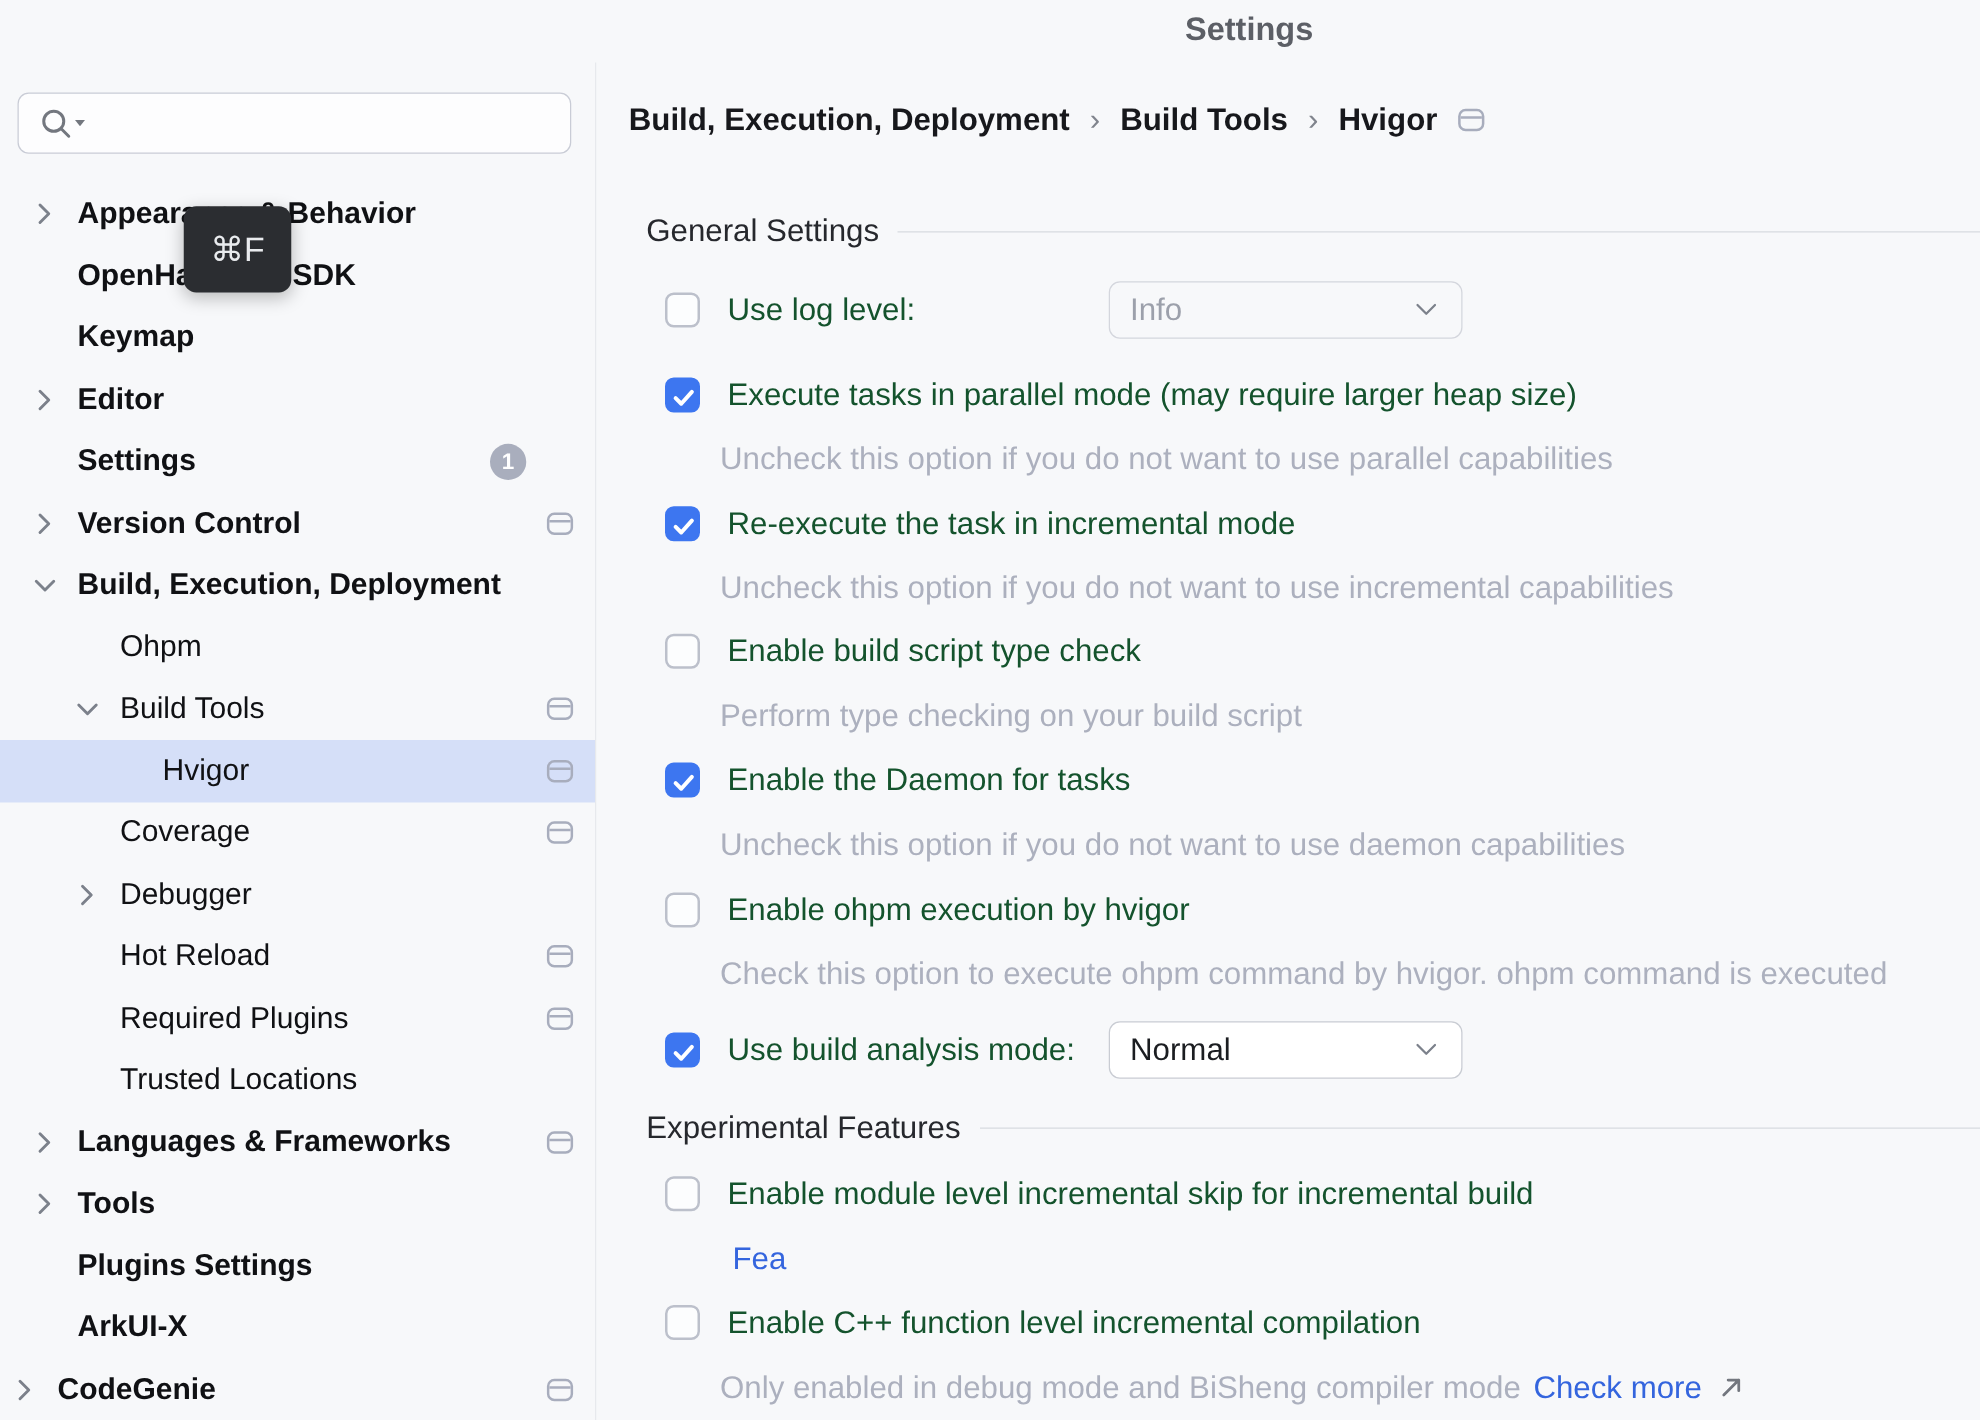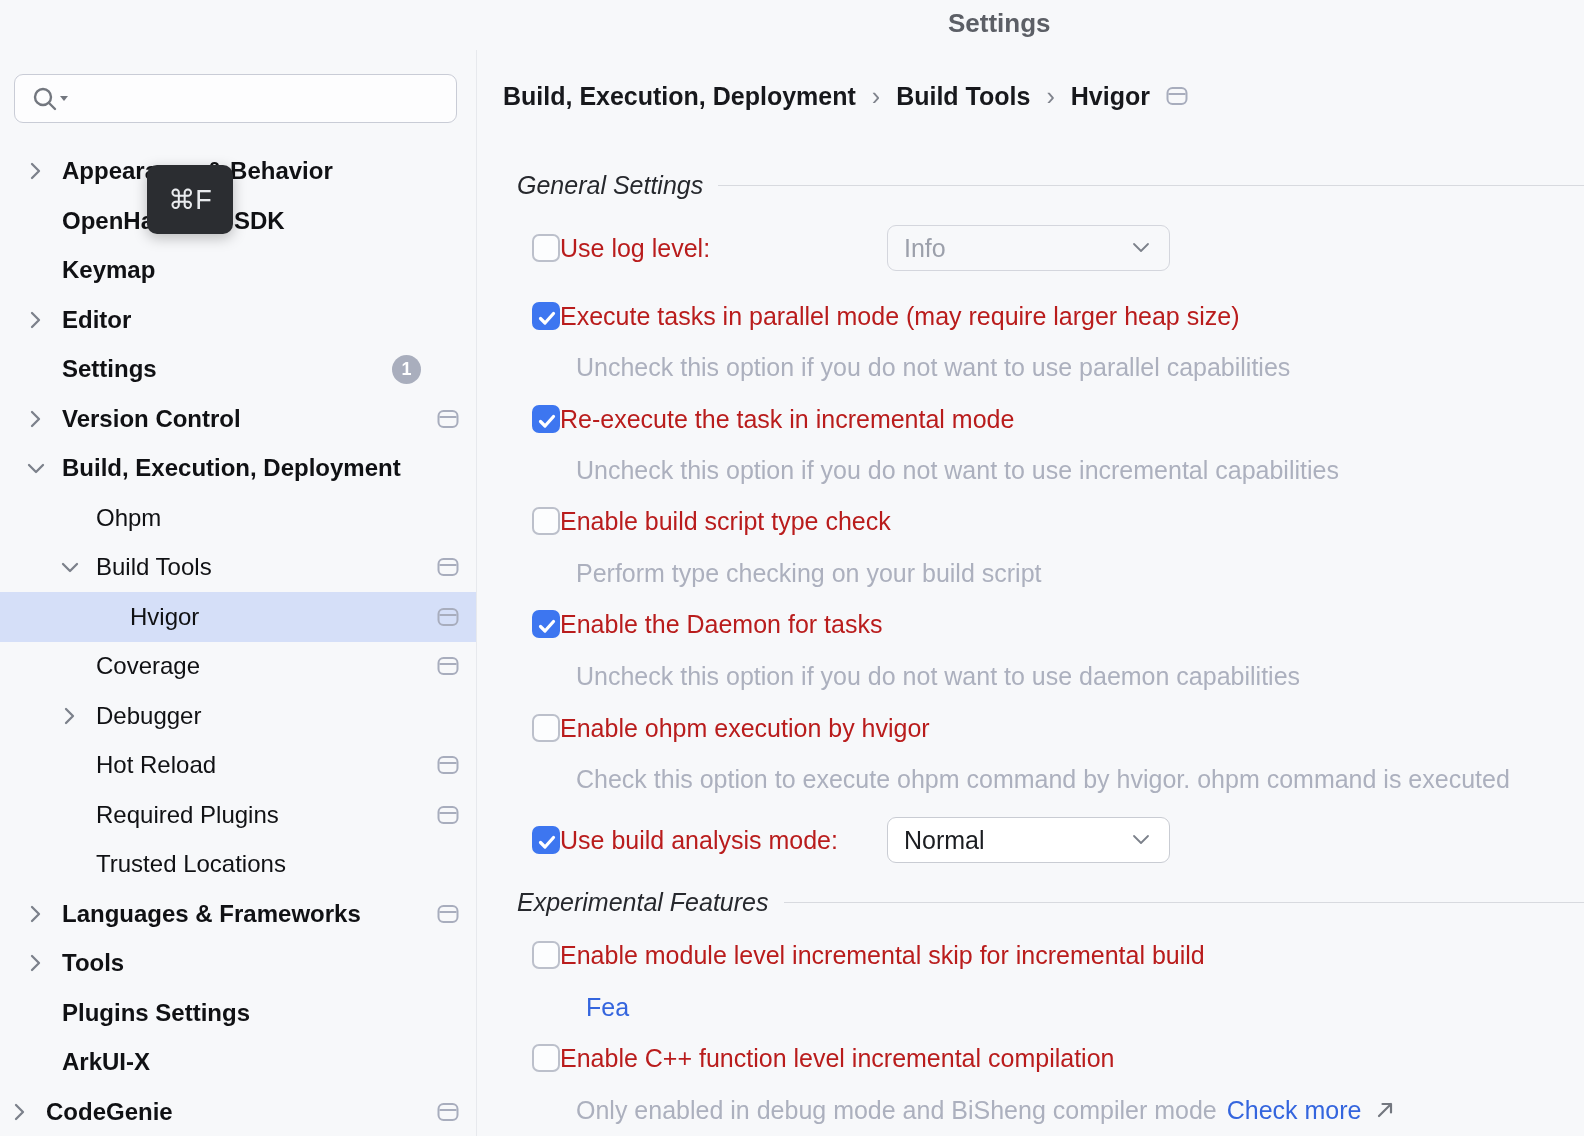--- a/index.html
+++ b/index.html
@@ -56,31 +56,31 @@
   .main { position:absolute; left:477px; top:0; width:1107px; height:1136px; overflow:hidden; }
   .breadcrumb {
     position:absolute; left:26px; top:75px; height:42px;
     display:flex; align-items:center; font-size:25px; font-weight:bold; color:#17181C;
     white-space:nowrap;
   }
   .breadcrumb .sep { margin:0 16px; color:#80848D; font-weight:normal; font-size:25px; }
   .breadcrumb .winicon-inline { margin-left:16px; width:22px; height:20px; }
 
   .m-row { position:absolute; left:0; width:1107px; display:flex; align-items:center; white-space:nowrap; }
-  .m-section { font-size:25px; color:#26282D;font-style:italic; }
+  .m-section { font-size:25px; color:#26282D; }
   .m-section .line { flex:1 1 auto; height:1px; background:#D8DADF; margin-left:15px; }
   .m-section .sec-lbl { padding-left:40px; }
 
   .checkbox {
     width:28px; height:28px; border-radius:7px; margin-left:55px; flex:none;
     background:#FCFDFE; border:2px solid #BCC0CB; position:relative;
   }
   .checkbox.checked { background:#3D76F0; border-color:#3D76F0; }
   .checkbox svg { position:absolute; left:1px; top:2px; }
-  .cb-label { font-size:25px; color:#b91c1c; }
+  .cb-label { margin-left:22px; font-size:25px; color:#14532d; }
 
   .helper { padding-left:99px; font-size:25px; color:#ACB0BE; }
   .helper .hlink { color:#3465DE; margin-left:10px; }
   .helper .ext-arrow { margin-left:12px; }
 
   .dropdown {
     position:absolute; left:410px; top:0; width:283px; height:46px;
     border:1px solid #C9CCD3; border-radius:9px; background:#FFFFFF;
     display:flex; align-items:center; padding:0 16px; font-size:25px; color:#1B1D21;
   }

